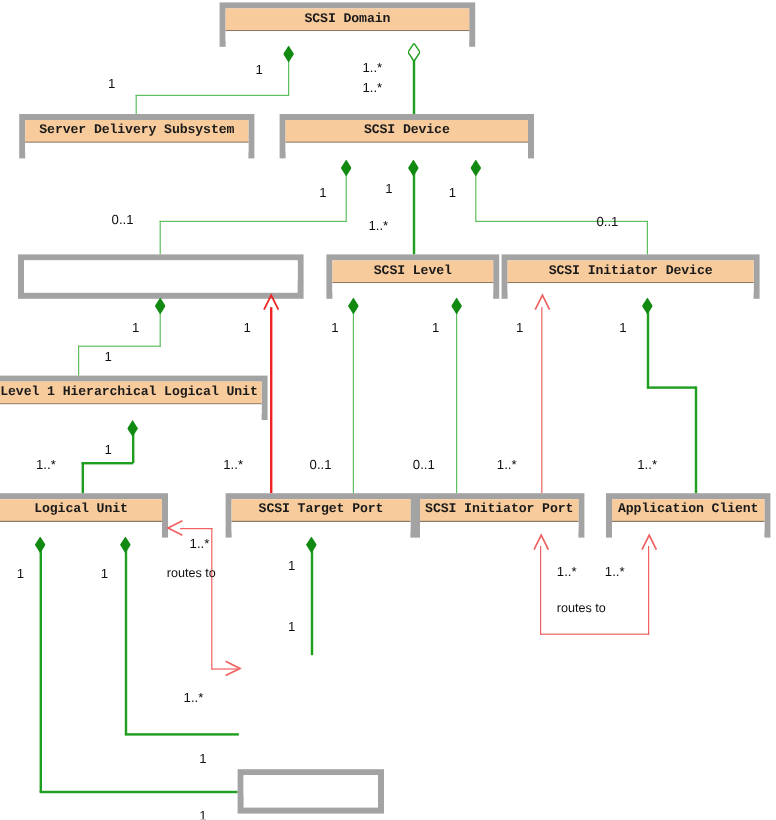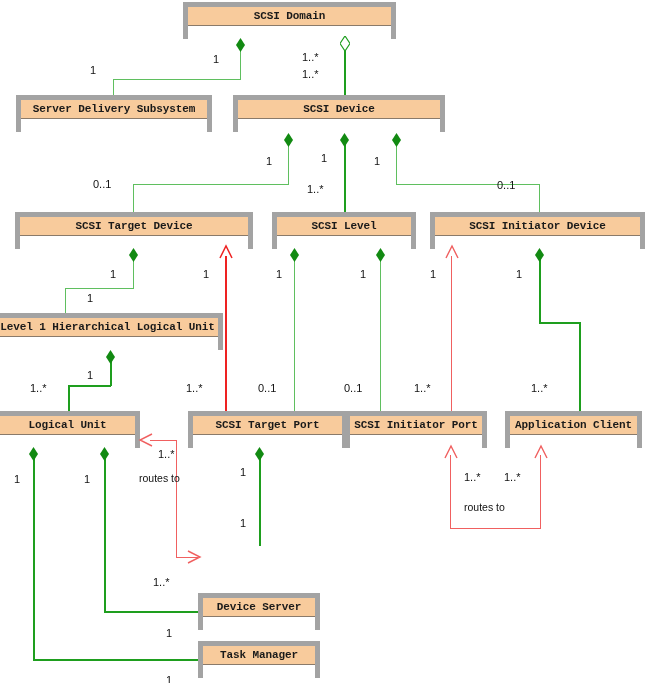--- a/index.html
+++ b/index.html
@@ -200,30 +200,29 @@
     <div class="title">Server Delivery Subsystem</div>
     <div class="body"></div>
   </div>
 
   <div class="umlclass" style="left:233px;top:95px;width:212px;height:37px;">
     <div class="title">SCSI Device</div>
     <div class="body"></div>
   </div>
 
   <div class="umlclass" style="left:15px;top:212px;width:238px;height:37px;">
-    <div class="title">SCSI Target Device</div>
     <div class="body"></div>
   </div>
 
   <div class="umlclass" style="left:272px;top:212px;width:144px;height:37px;">
     <div class="title">SCSI Level</div>
     <div class="body"></div>
   </div>
 
-  <div class="umlclass" style="left:430px;top:212px;width:215px;height:37px;">
+  <div class="umlclass" style="left:418px;top:212px;width:215px;height:37px;">
     <div class="title">SCSI Initiator Device</div>
     <div class="body"></div>
   </div>
 
   <div class="umlclass" style="left:-8px;top:313px;width:231px;height:37px;">
     <div class="title">Level 1 Hierarchical Logical Unit</div>
     <div class="body"></div>
   </div>
 
   <div class="umlclass" style="left:-5px;top:411px;width:145px;height:37px;">
@@ -240,27 +239,22 @@
     <div class="title">SCSI Initiator Port</div>
     <div class="body"></div>
   </div>
 
   <div class="umlclass" style="left:505px;top:411px;width:137px;height:37px;">
     <div class="title">Application Client</div>
     <div class="body"></div>
   </div>
 
 
-  <div class="umlclass" style="left:198px;top:593px;width:122px;height:37px;">
-    <div class="title">Device Server</div>
-    <div class="body"></div>
-  </div>
 
   <div class="umlclass" style="left:198px;top:641px;width:122px;height:37px;">
-    <div class="title">Task Manager</div>
     <div class="body"></div>
   </div>
 
   <div class="mult" style="left:90px;top:64px;">1</div>
   <div class="mult" style="left:213px;top:53px;">1</div>
 
   <div class="mult" style="left:302px;top:51px;">1..*</div>
   <div class="mult" style="left:302px;top:68px;">1..*</div>
 
   <div class="mult" style="left:266px;top:155px;">1</div>

